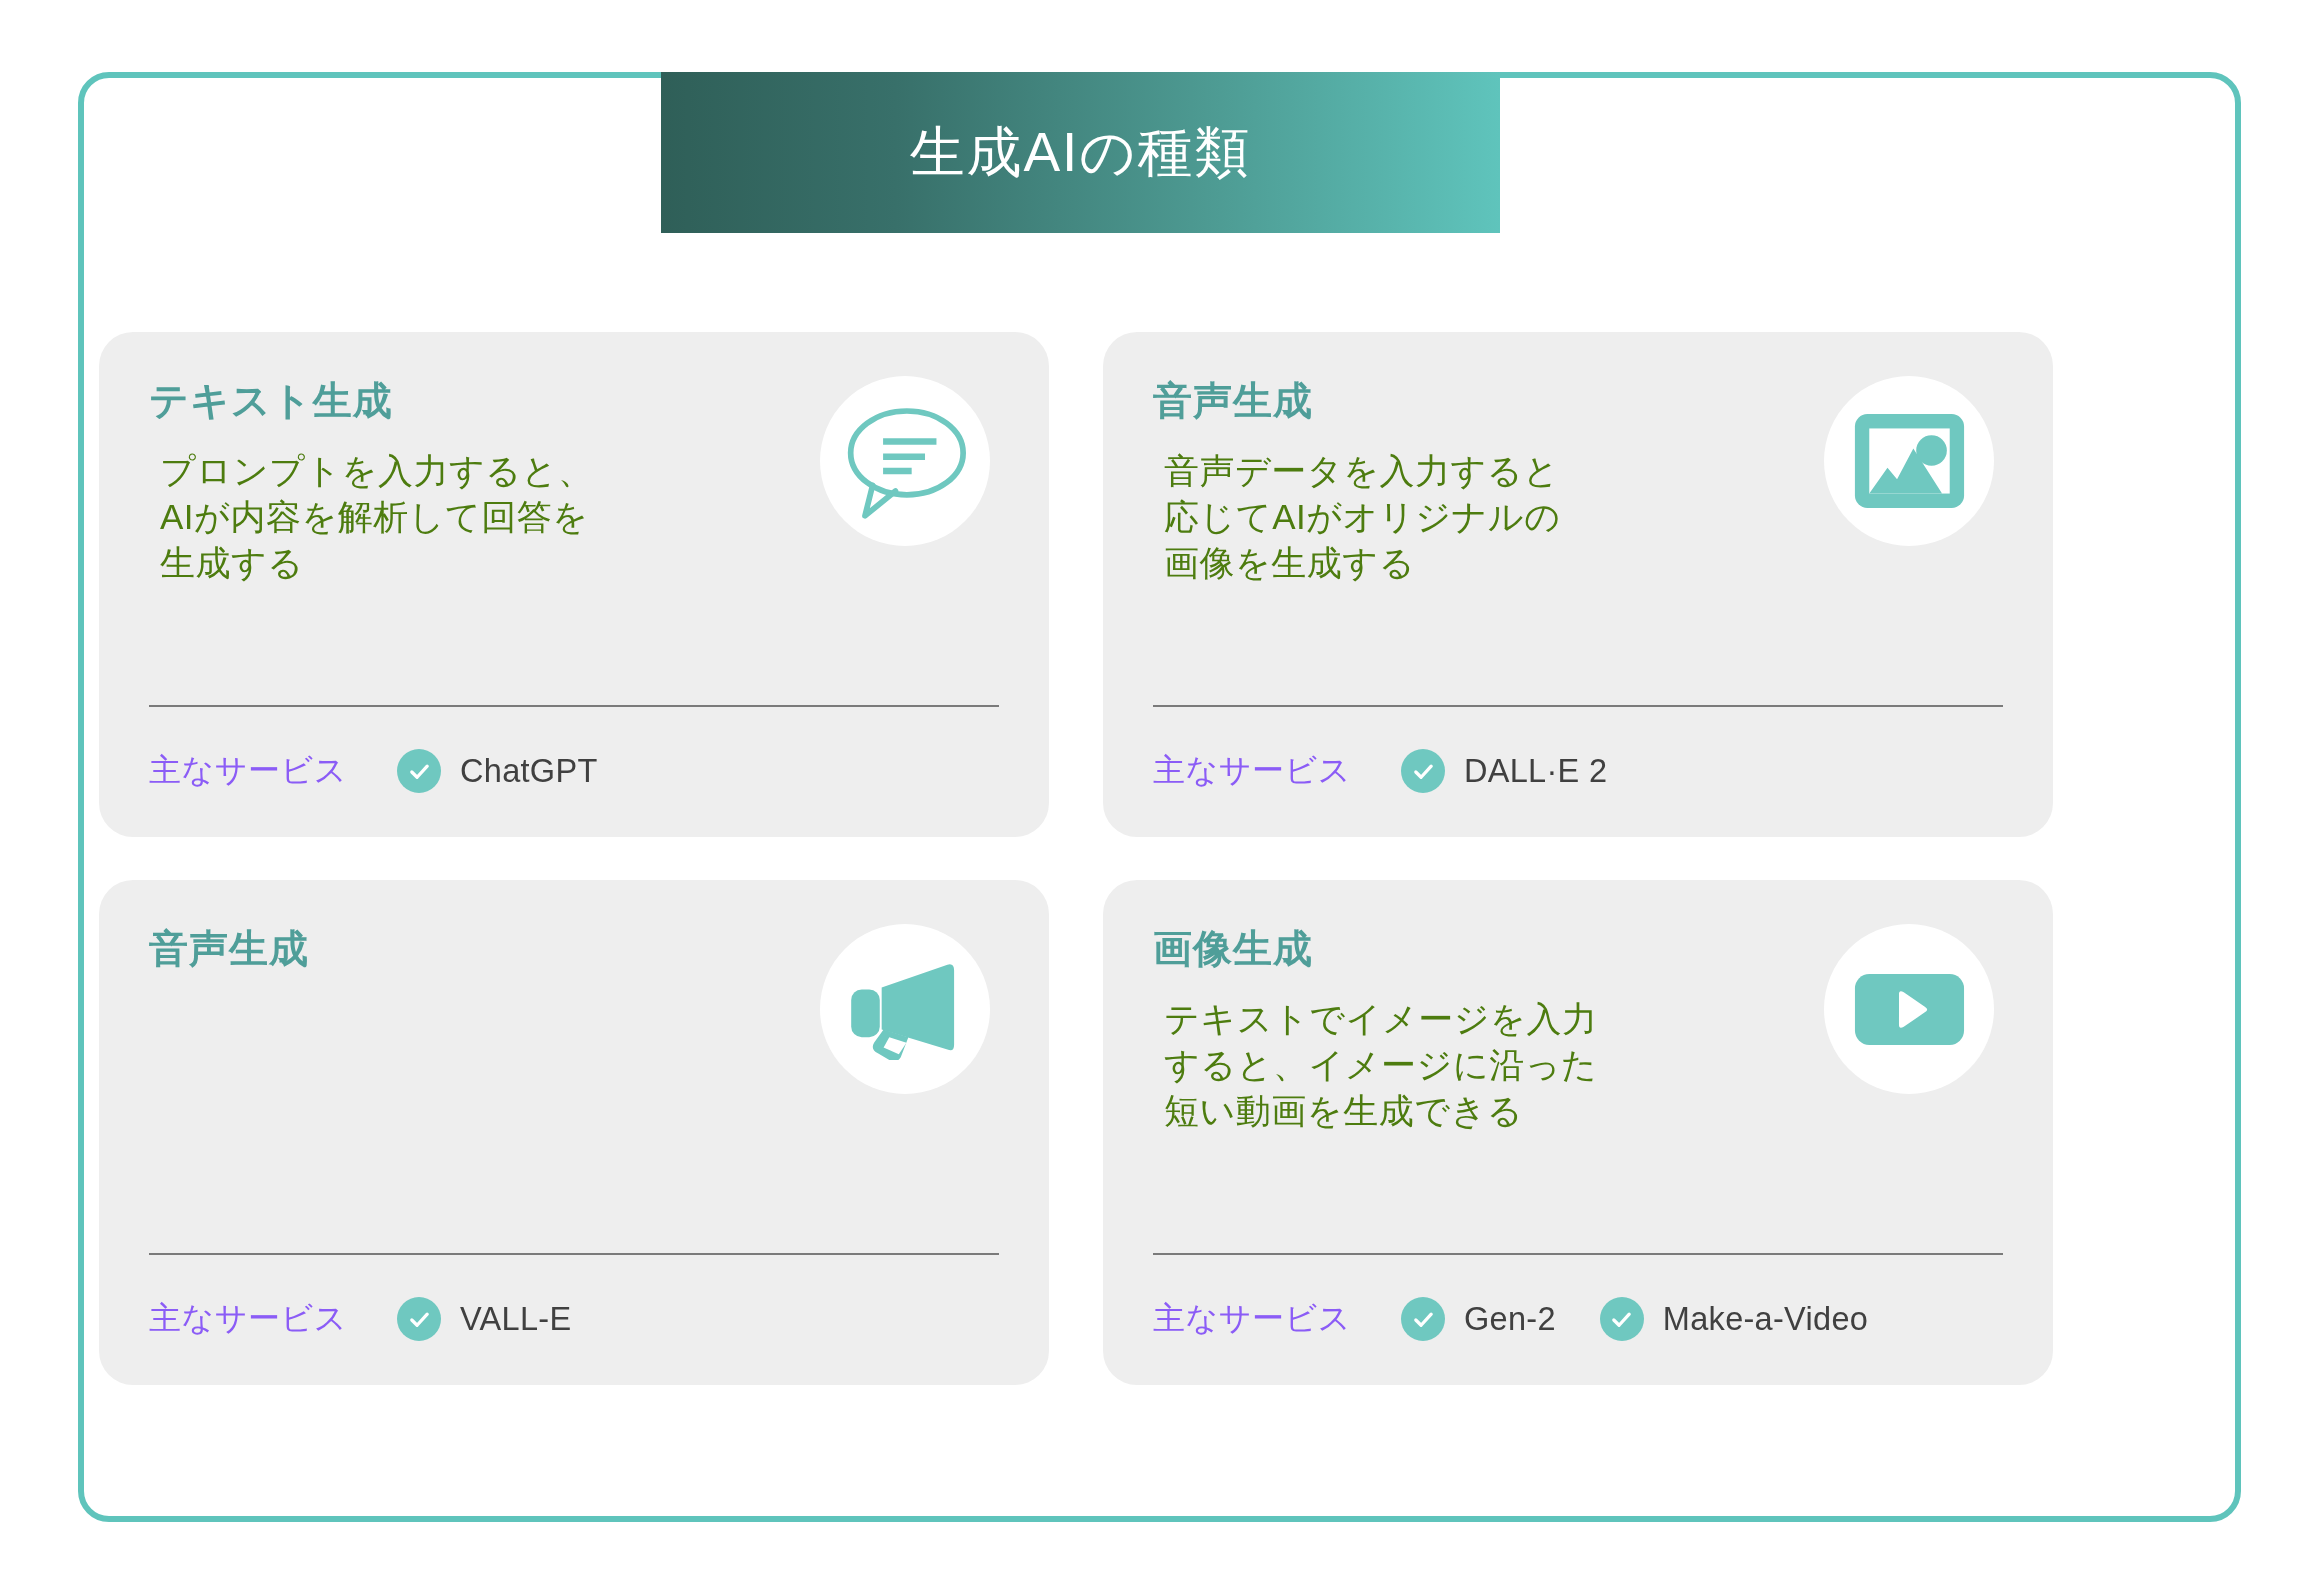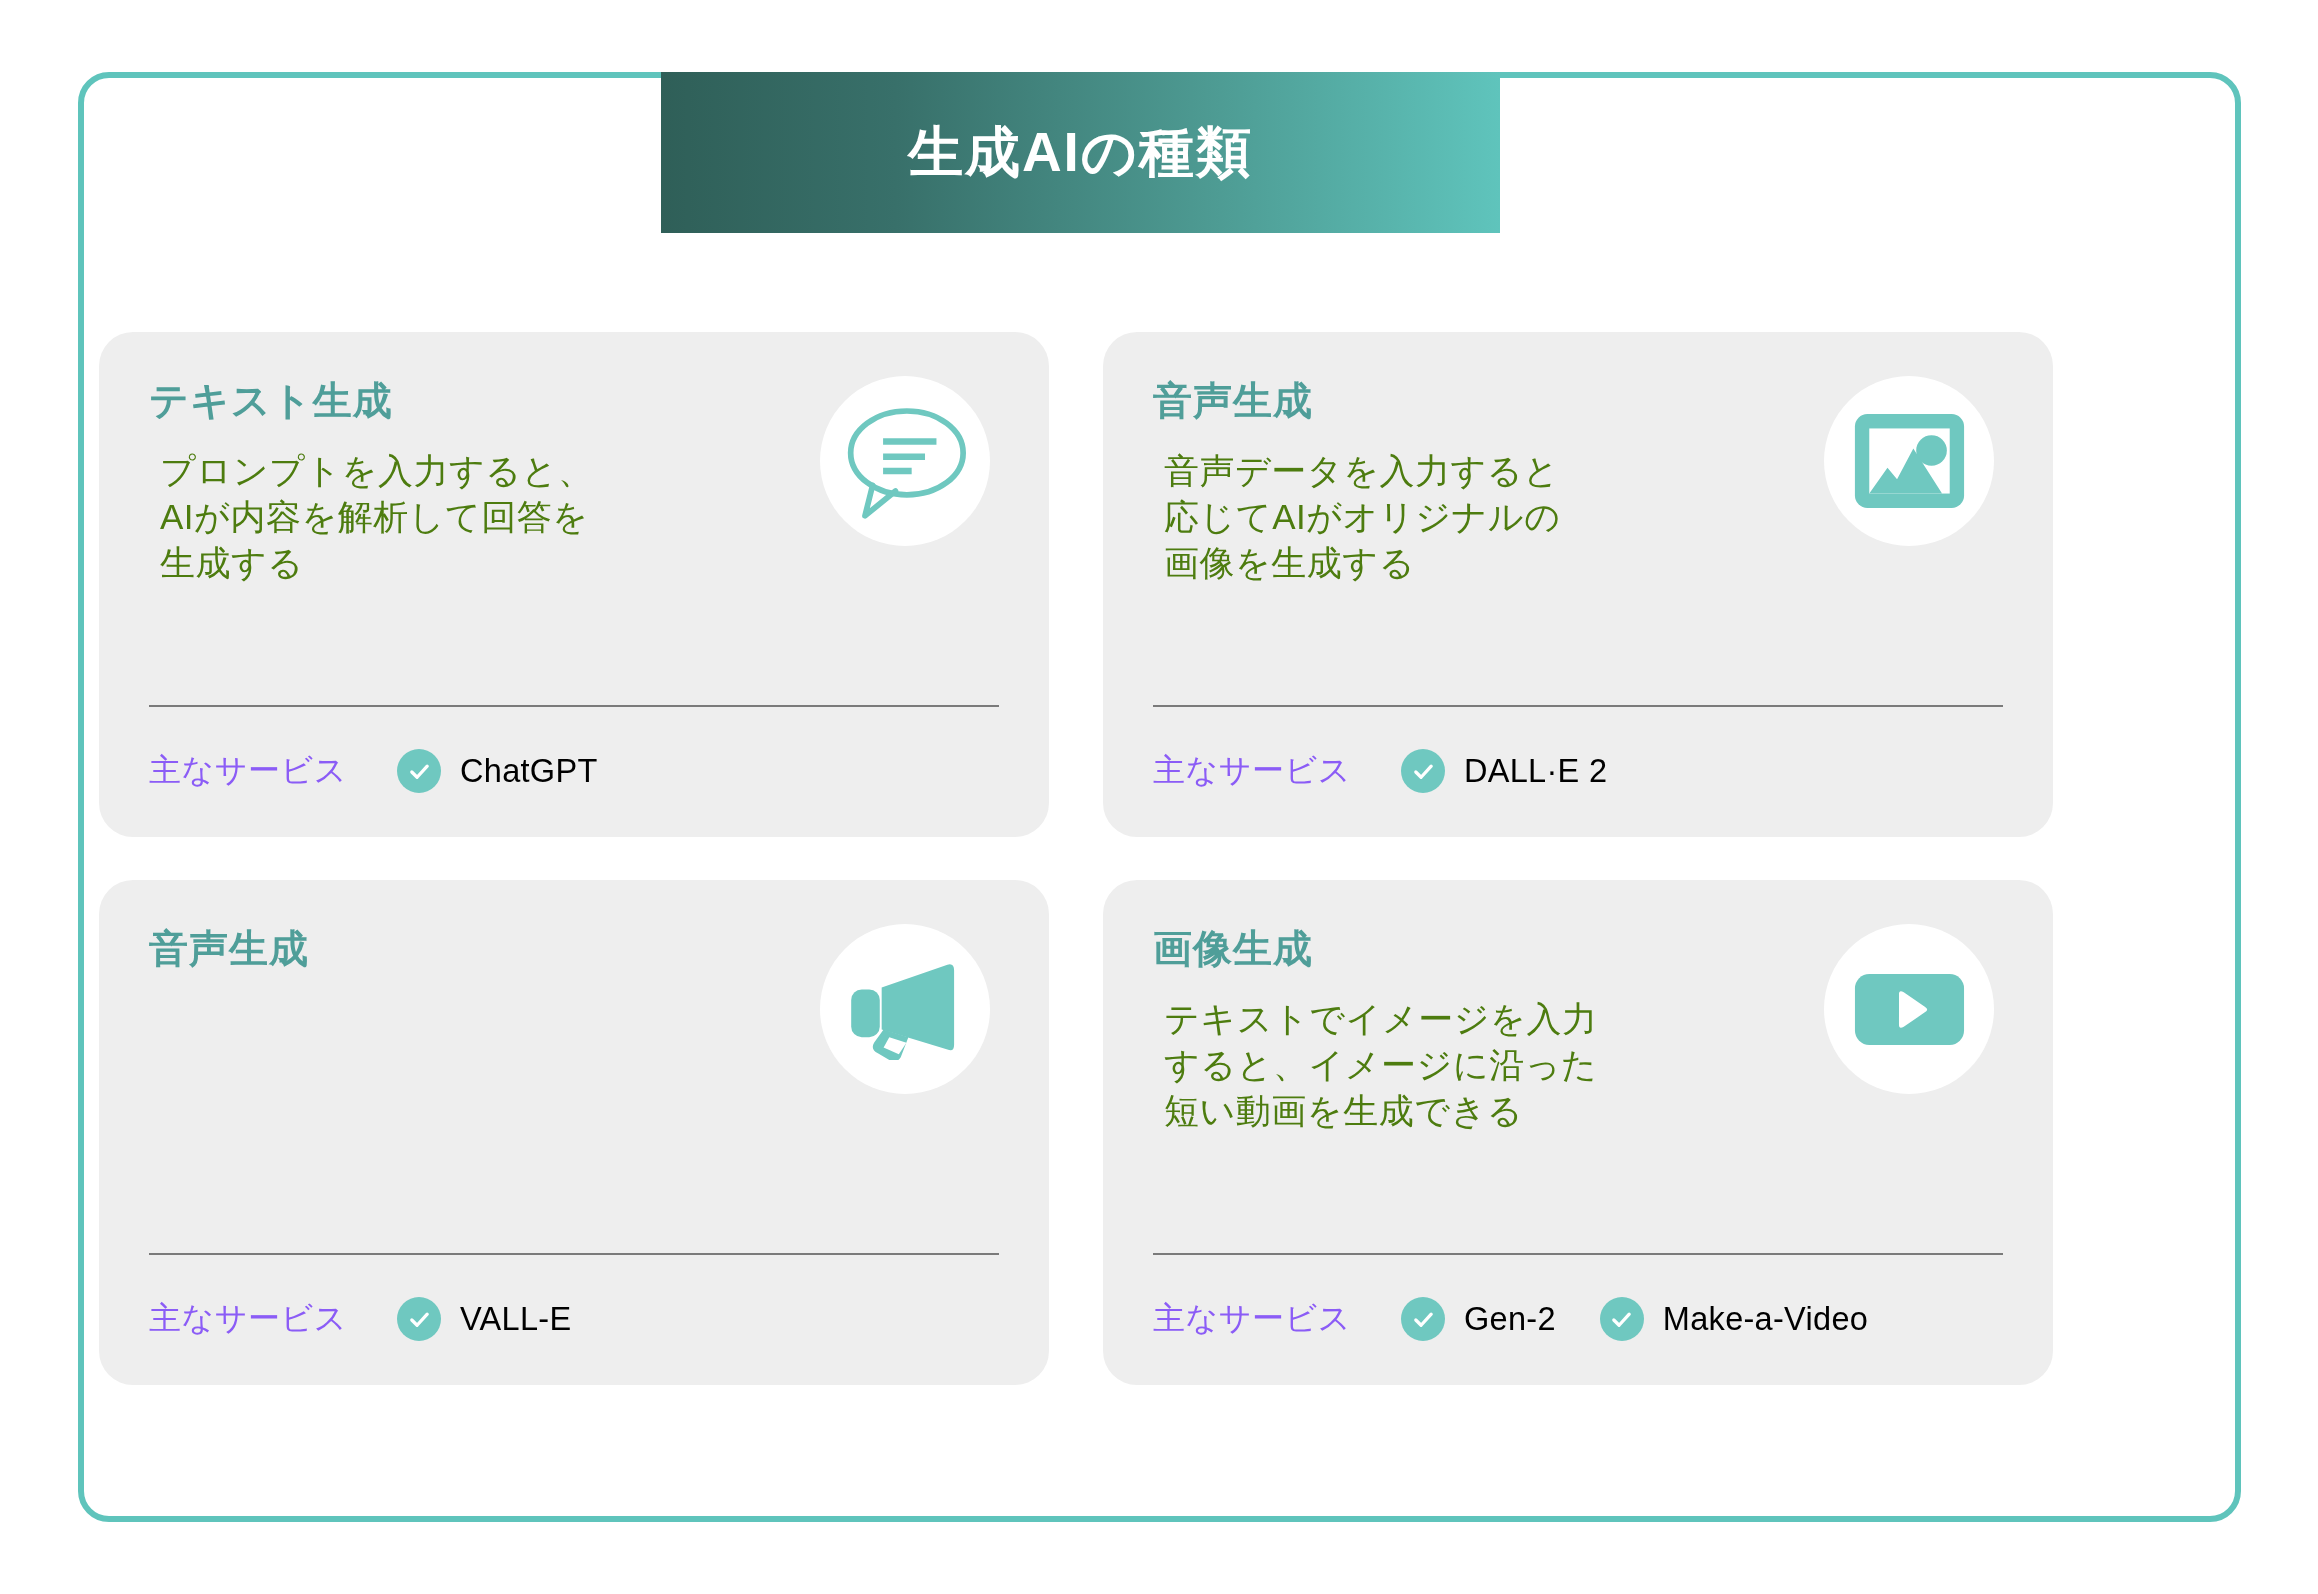--- a/index.html
+++ b/index.html
@@ -43,21 +43,21 @@
     width: 839px;
     height: 161px;
     background: linear-gradient(90deg, #2F5F58 0%, #38706A 28%, #4D9A92 65%, #5FC4BC 100%);
     display: flex;
     align-items: center;
     justify-content: center;
   }
   .title-text {
     color: #ffffff;
     font-size: 55px;
-    font-weight: bold;
+    font-weight: normal;
     letter-spacing: 1.9px;
     line-height: 1;
   }
 
   
   .grid {
     position: absolute;
     left: 99px;
     top: 332px;
     width: 1954px;
@@ -148,21 +148,21 @@
     border-radius: 50%;
     background: #6FC8C0;
     display: flex;
     align-items: center;
     justify-content: center;
     margin-right: 19px;
     flex: 0 0 auto;
   }
   .service-name {
     font-size: 32.5px;
-    color: #000000;
+    color: #404040;
     letter-spacing: 0.3px;
   }
 </style>
 </head>
 <body>
 
 <div id="canvas">
 
   <div class="frame"></div>
 

